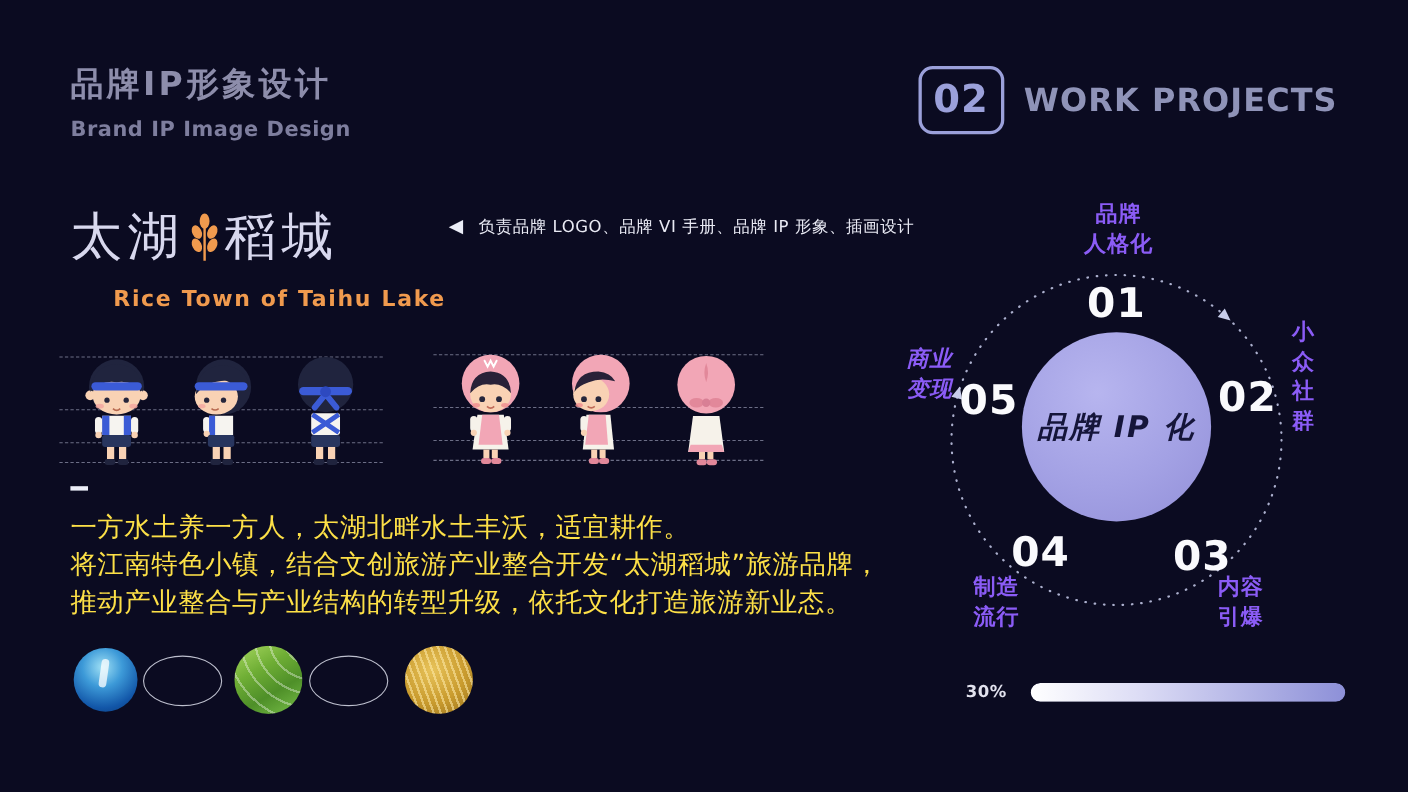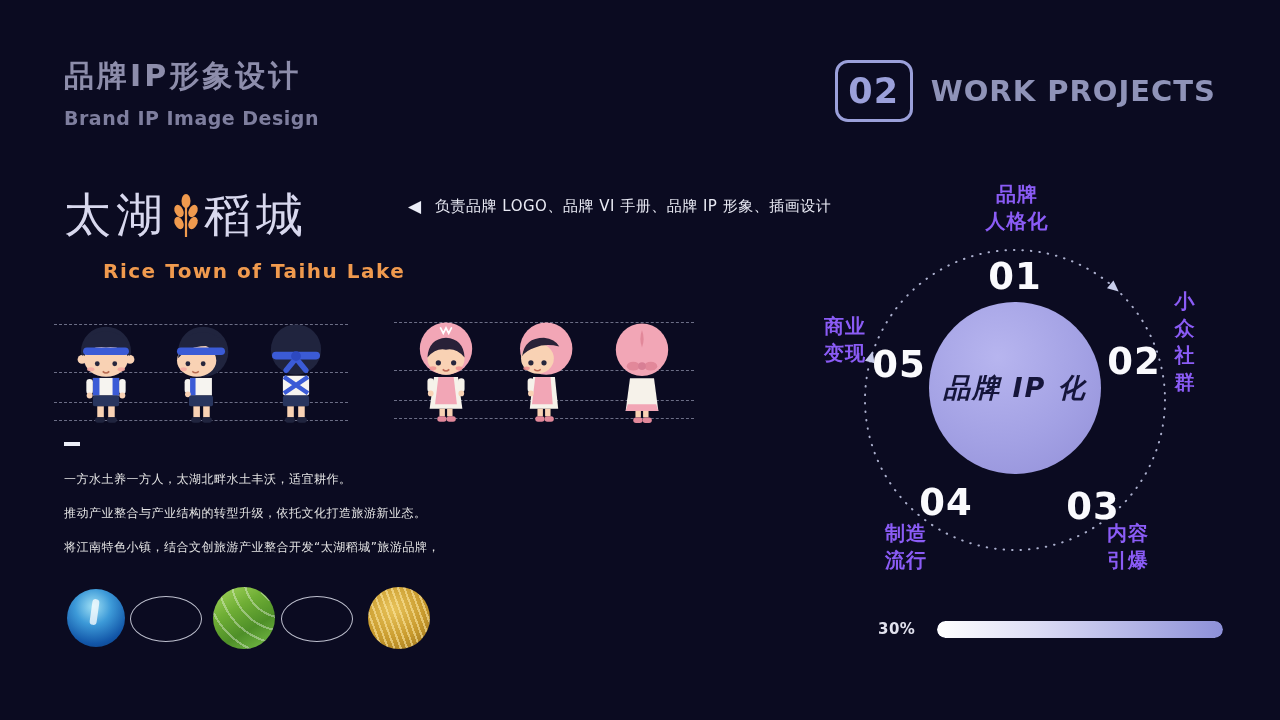--- a/index.html
+++ b/index.html
@@ -31,21 +31,21 @@
   .char-group{position:absolute;height:132px;}
   .chars-a{left:58px;top:294px;width:286px;}
   .chars-b{left:398px;top:292px;width:292px;}
   .gline{position:absolute;left:-4px;right:-4px;border-top:1px dashed rgba(205,210,235,.5);height:0;}
   .gl1{top:30px}.gl2{top:78px}.gl3{top:108px}.gl4{top:126px}
   .char-row{position:relative;display:flex;justify-content:space-between;align-items:flex-end;height:100%;padding:0 2px;}
   .char{width:92px;height:107px;}
   
   .para{position:absolute;left:64px;top:442px;}
   .para-accent{width:16px;height:4px;background:#eceef8;margin-bottom:16px;}
-  .para-line{font-size:12px;color:#e5e5e5;line-height:34px;letter-spacing:.5px;}
+  .para-line{font-size:24px;color:#fde047;line-height:34px;letter-spacing:.5px;}
   
   .photos{position:absolute;left:64px;top:586px;width:372px;height:66px;}
   .photo{position:absolute;border-radius:50%;overflow:hidden;}
   .photo-water{left:3px;top:3px;width:58px;height:58px;
     background:radial-gradient(circle at 45% 30%,#9fe0f5 0%,#3d9ad8 35%,#1256a8 72%,#0a3570 100%);}
   .photo-water .glint{position:absolute;left:24px;top:10px;width:7px;height:26px;border-radius:4px;
     background:rgba(255,255,255,.75);transform:rotate(8deg);}
   .photo-terrace{left:149px;top:1px;width:62px;height:62px;
     background:
       repeating-radial-gradient(circle at 115% -15%,rgba(255,255,255,.35) 0 2px,rgba(255,255,255,0) 2px 13px),
@@ -64,21 +64,21 @@
     background:radial-gradient(circle at 40% 32%,#b7b5ef 0%,#a3a1e4 55%,#928fd8 100%);
     display:flex;align-items:center;justify-content:center;}
   .center-circle span{font-size:27px;font-weight:700;font-style:italic;color:#15153a;letter-spacing:2px;}
   .d-num{position:absolute;transform:translate(-50%,-50%);font-size:37px;font-weight:800;color:#fafafd;letter-spacing:1px;}
   .n1{left:207px;top:98px;} .n2{left:326px;top:183px;} .n3{left:285px;top:328px;}
   .n4{left:138px;top:324px;} .n5{left:91px;top:186px;}
   .d-label{position:absolute;transform:translate(-50%,-50%);text-align:center;
     font-size:20px;font-weight:700;color:#8b5cf6;line-height:1.35;letter-spacing:1px;}
   .d-label span{display:block;}
   .l1{left:209px;top:30px;} .l2{left:377px;top:164px;} .l3{left:320px;top:369px;}
-  .l4{left:98px;top:369px;} .l5{left:37px;top:162px;}
+  .l4{left:98px;top:369px;} .l5{left:37px;top:162px;font-style:italic;}
   
   .progress{position:absolute;left:878px;top:620px;display:flex;align-items:center;gap:22px;}
   .p-label{font-size:15px;font-weight:700;color:#e2e2ee;letter-spacing:.5px;}
   .p-track{width:286px;height:17px;border-radius:9px;background:rgba(125,130,190,.22);overflow:hidden;}
   .p-fill{height:100%;width:100%;border-radius:9px;
     background:linear-gradient(90deg,#ffffff 0%,#dcdcf5 35%,#8d90d8 100%);}
 </style>
 </head>
 <body>
 
@@ -264,22 +264,22 @@
         </svg>
       <svg class="char" viewBox="0 0 84 98">
           <use href="#girl-back"></use>
         </svg>
     </div>
   </div>
 
   <div class="para">
     <div class="para-accent"></div>
     <div class="para-line">一方水土养一方人，太湖北畔水土丰沃，适宜耕作。</div>
+    <div class="para-line">将江南特色小镇，结合文创旅游产业整合开发“太湖稻城”旅游品牌，</div>
     <div class="para-line">推动产业整合与产业结构的转型升级，依托文化打造旅游新业态。</div>
-    <div class="para-line">将江南特色小镇，结合文创旅游产业整合开发“太湖稻城”旅游品牌，</div>
   </div>
 
   <div class="photos">
     <div class="photo photo-water">
         <span class="glint"></span>
       </div>
     <div class="ring ring1"></div>
     <div class="photo photo-terrace"></div>
     <div class="ring ring2"></div>
     <div class="photo photo-rice"></div>

